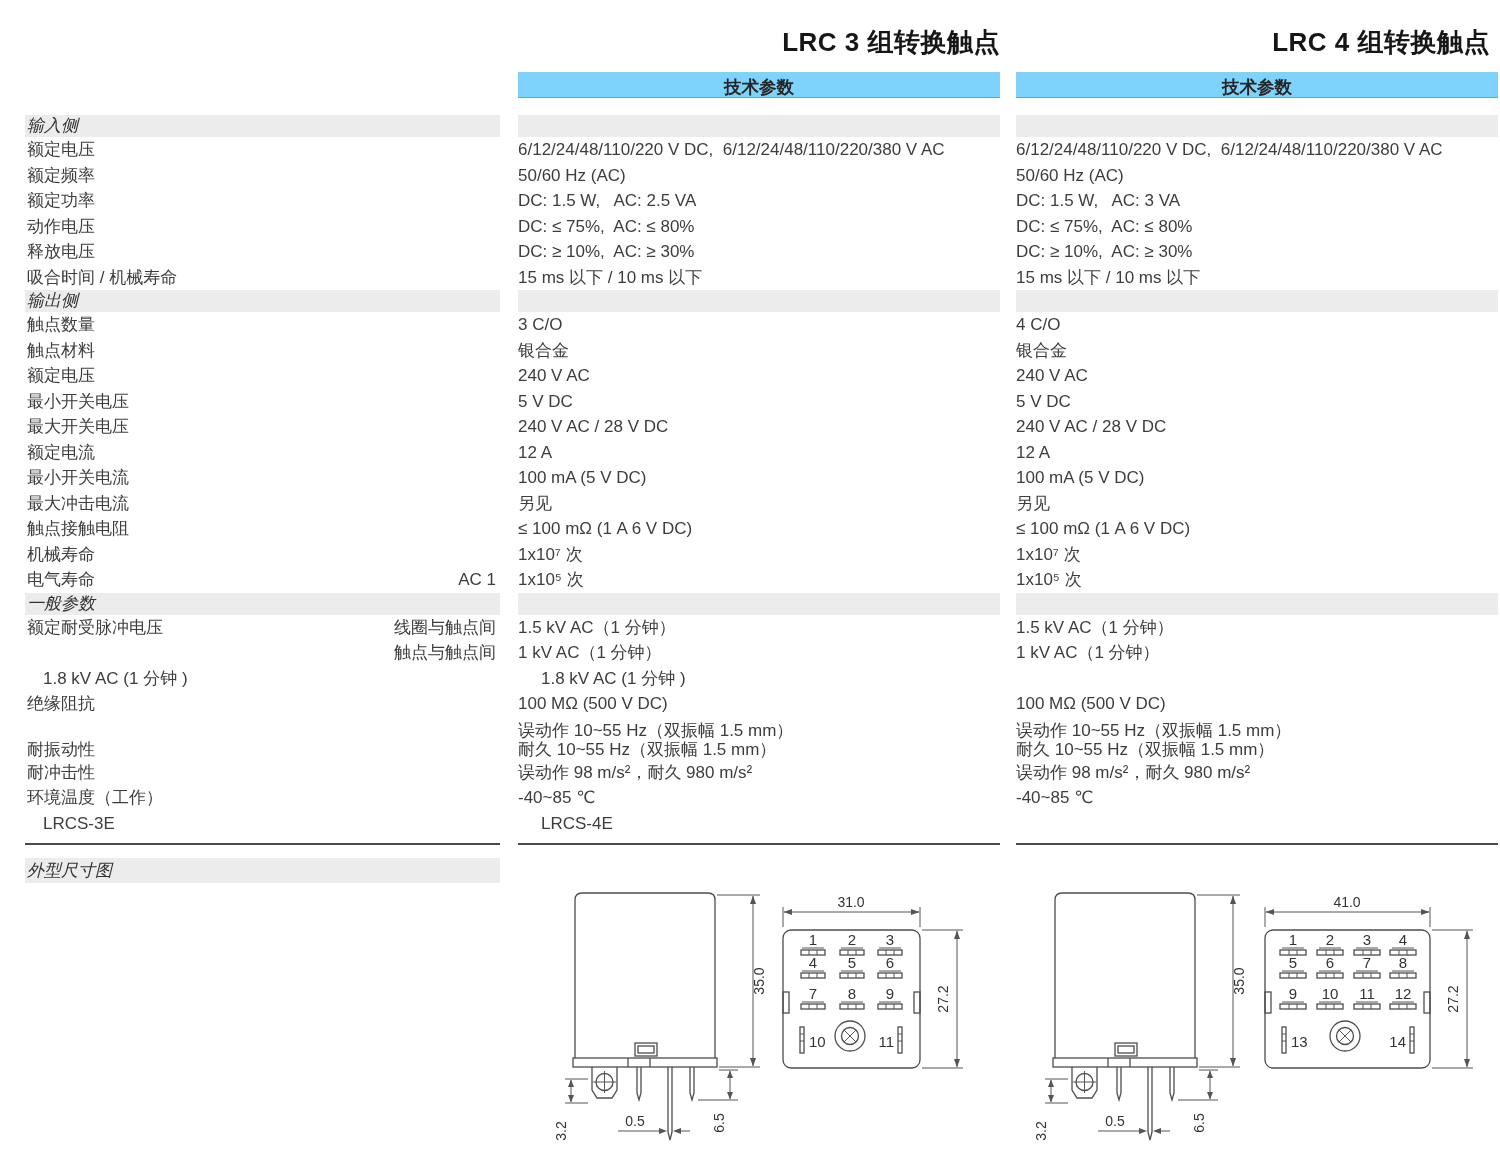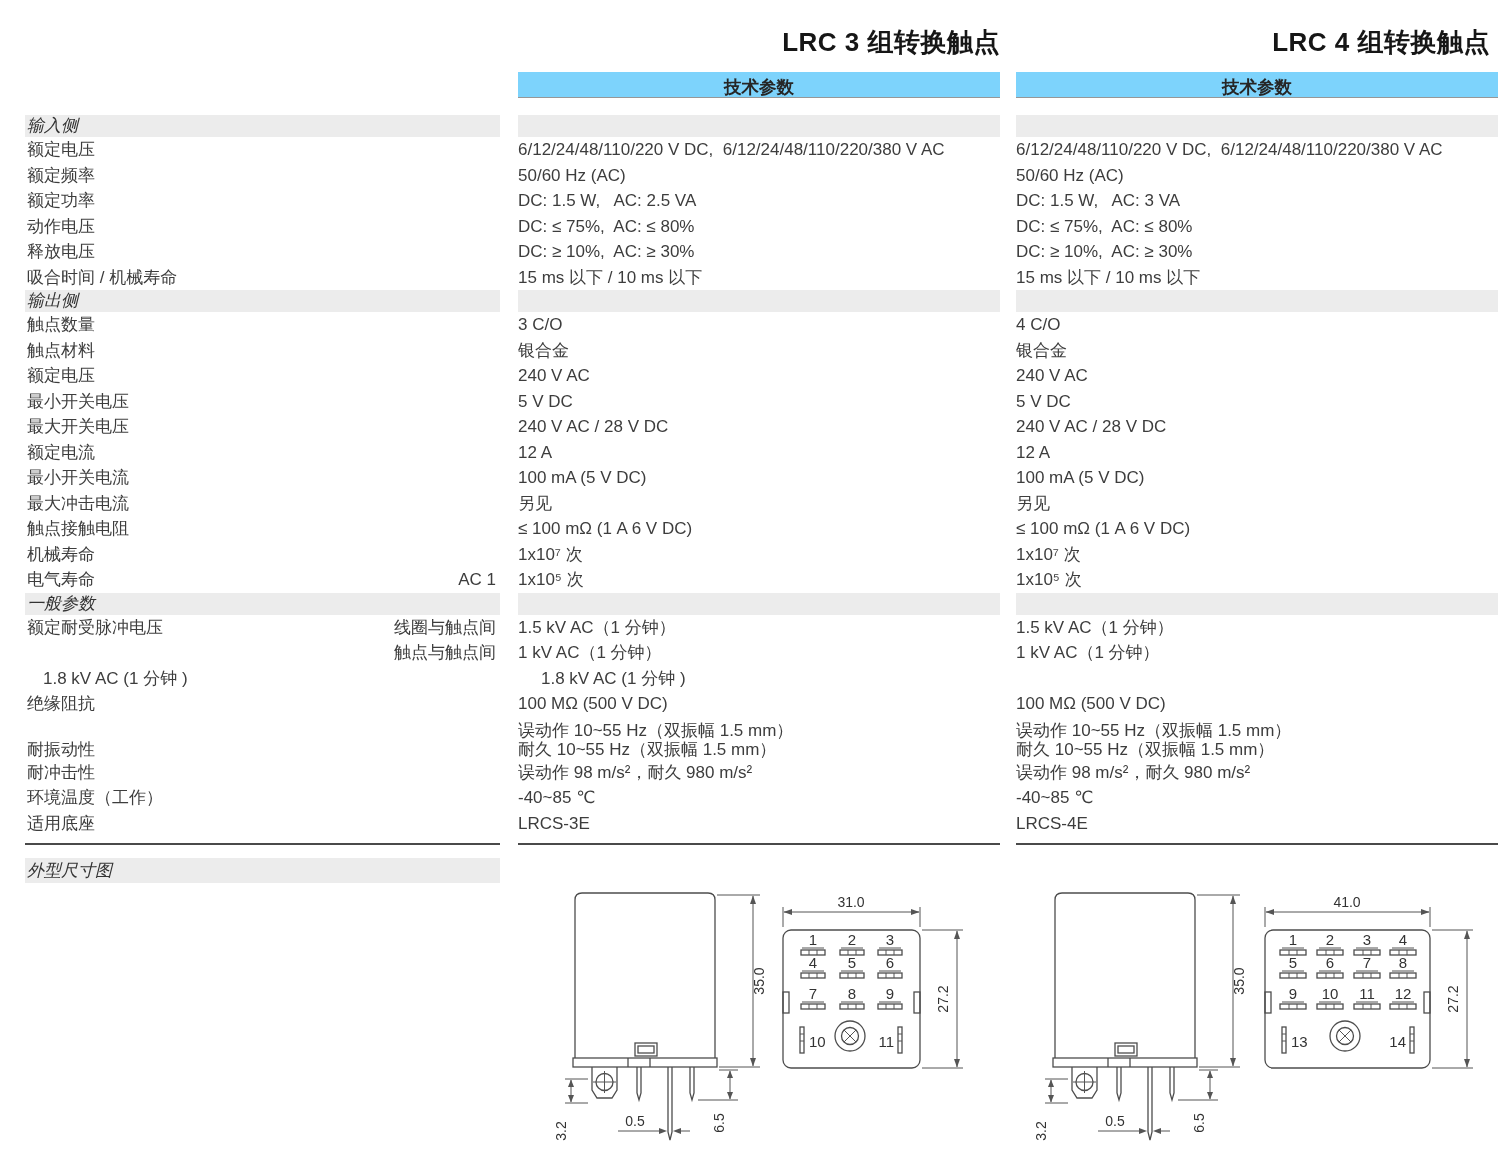--- a/index.html
+++ b/index.html
@@ -259,24 +259,20 @@
     </div>
   <div class="row">
       <div class="cell lab">
         <span>环境温度（工作）</span>
         <span class="sub"></span>
       </div>
       <div class="cell v">-40~85 ℃</div>
       <div class="cell v v4">-40~85 ℃</div>
     </div>
   <div class="row">
-      <div class="cell lab">
-        <span>适用底座</span>
-        <span class="sub"></span>
-      </div>
       <div class="cell v">LRCS-3E</div>
       <div class="cell v v4">LRCS-4E</div>
     </div>
 
   <div class="row rule">
     <div class="cell lab"></div>
       <div class="cell v"></div>
       <div class="cell v v4"></div>
   </div>
 

